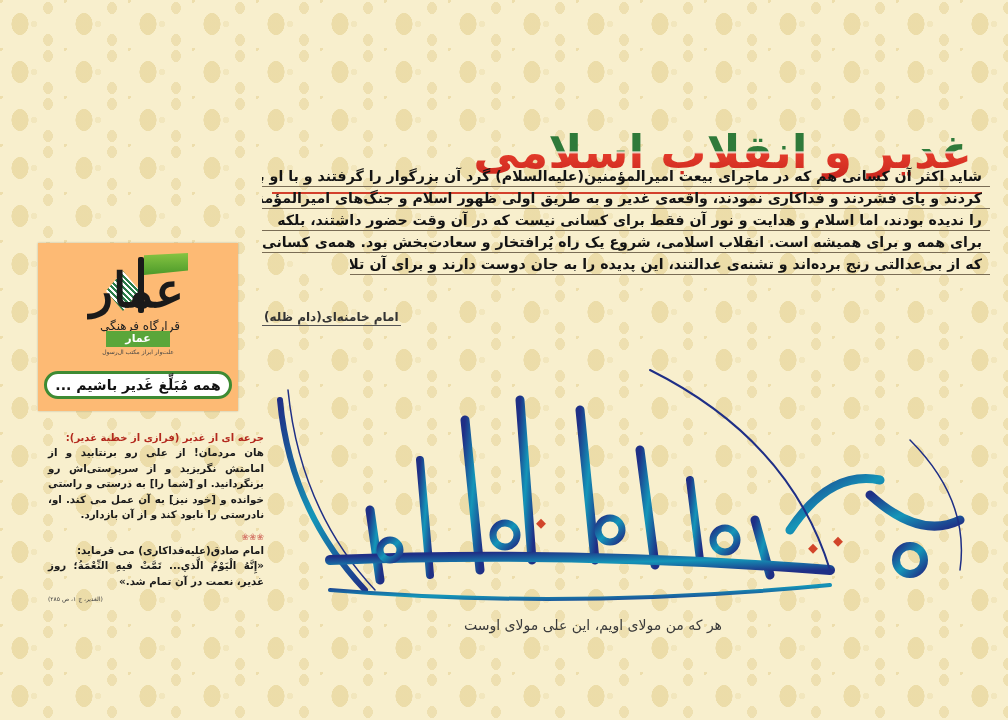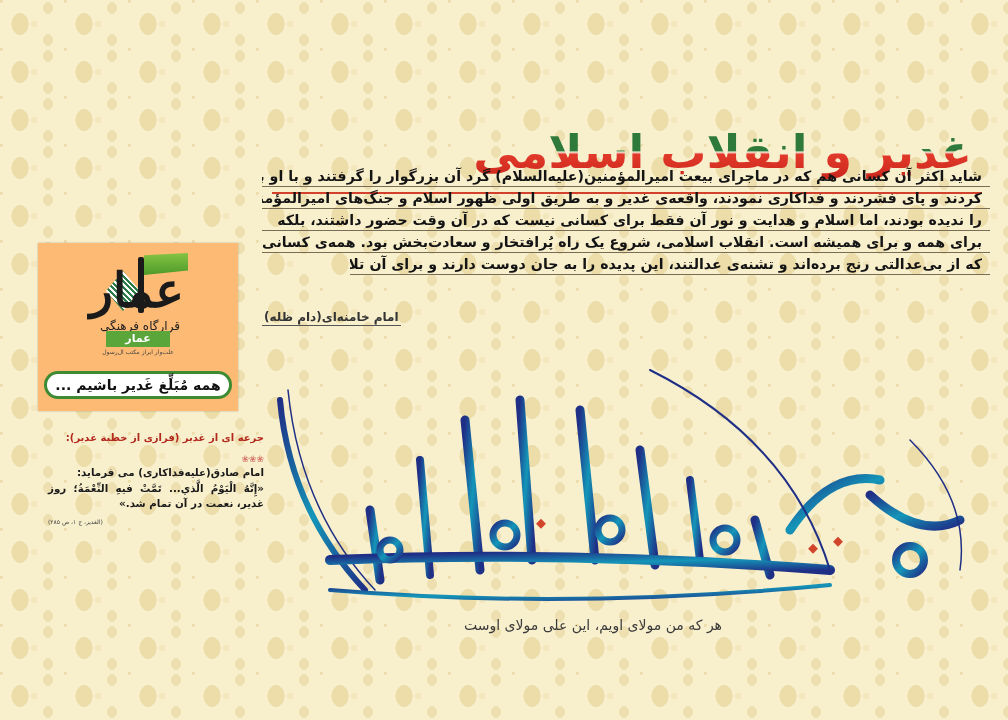--- a/index.html
+++ b/index.html
@@ -122,20 +122,21 @@
   <div class="logo-flag"></div>
   <div class="logo-glyph">عمار</div>
   <div class="logo-sub">قرارگاه فرهنگی</div>
   <div class="logo-name">عمار</div>
   <div class="logo-tag">علت‌وار ابراز مکتب ال‌رسول</div>
   <div class="logo-banner">همه مُبَلِّغ غَدیر باشیم ...</div>
 </div>
 
 <div class="side">
   <div class="side-head">جرعه ای از غدیر (فرازی از خطبة غدیر):</div>
+  <div class="side-p">هان مردمان! از علی رو برنتابید و از امامتش نگریزید و از سرپرستی‌اش رو برنگردانید. او [شما را] به درستی و راستی خوانده و [خود نیز] به آن عمل می کند. او، نادرستی را نابود کند و از آن بازدارد.</div>
   <div class="stars">❀❀❀</div>
   <div class="side-p">امام صادق(علیه‌فداکاری) می فرماید:</div>
   <div class="side-p">«إِنَّهُ الْيَوْمُ الَّذي... تَمَّتْ فيهِ النِّعْمَةُ؛ روز غدیر، نعمت در آن تمام شد.»</div>
   <div class="side-ref">(الغدیر، ج ۱، ص ۲۸۵)</div>
 </div>
 
 <svg class="calli" viewBox="0 0 720 250" xmlns="http://www.w3.org/2000/svg">
   <defs>
     <linearGradient id="cg" x1="0" y1="0" x2="1" y2="1">
       <stop offset="0" stop-color="#1f2f86"></stop>

